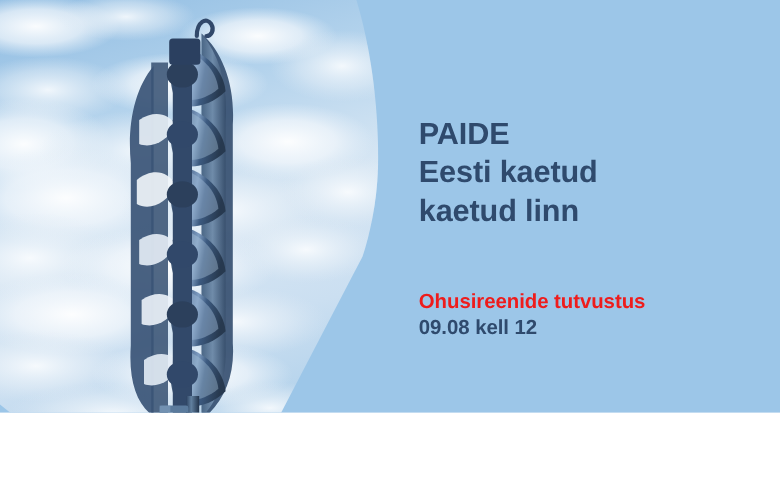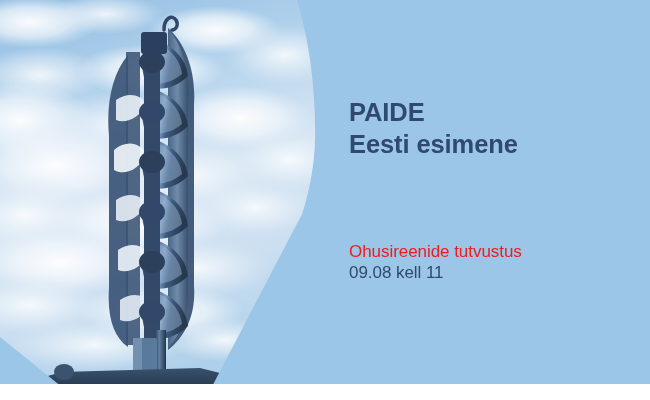--- a/index.html
+++ b/index.html
@@ -4,21 +4,21 @@
 <title>Paide ohusireenid</title>
 <style>
   html, body {
     margin: 0;
     padding: 0;
     background: #ffffff;
   }
   #poster {
     position: relative;
     width: 650px;
-    height: 384px;
+    height: 344px;
     overflow: hidden;
     background: #9CC6E8;
     font-family: "Liberation Sans", "DejaVu Sans", sans-serif;
     -webkit-font-smoothing: antialiased;
   }
 
   
   #photo-panel {
     position: absolute;
     left: 0;
@@ -54,21 +54,21 @@
 
   #details-block {
     position: absolute;
     left: 0;
     top: 242px;
     width: 290px;
   }
   .detail-line {
     font-size: 17px;
     line-height: 20.5px;
-    font-weight: normal;
+    font-weight: bold;
     letter-spacing: -0.05px;
     color: #2F4A6D;
     white-space: nowrap;
   }
   .detail-line.accent { color: #EE1C1C; }
 </style>
 </head>
 <body>
 
 <div id="poster">
@@ -231,22 +231,23 @@
           <rect x="-10" y="390" width="250" height="3" fill="#4A617E" opacity="0.6"></rect>
         </g>
       </g>
     </svg>
   </div>
 
   <div id="text-column">
 
     <div id="headline-block">
       <div class="headline-line">PAIDE</div>
-      <div class="headline-line">Eesti esimene</div>
+      <div class="headline-line">Eesti kaetud</div>
+      <div class="headline-line">kaetud linn</div>
     </div>
 
     <div id="details-block">
       <div class="detail-line accent">Ohusireenide tutvustus</div>
-      <div class="detail-line">09.08 kell 11</div>
+      <div class="detail-line">09.08 kell 12</div>
     </div>
 
   </div>
 </div>
 
 </body></html>

